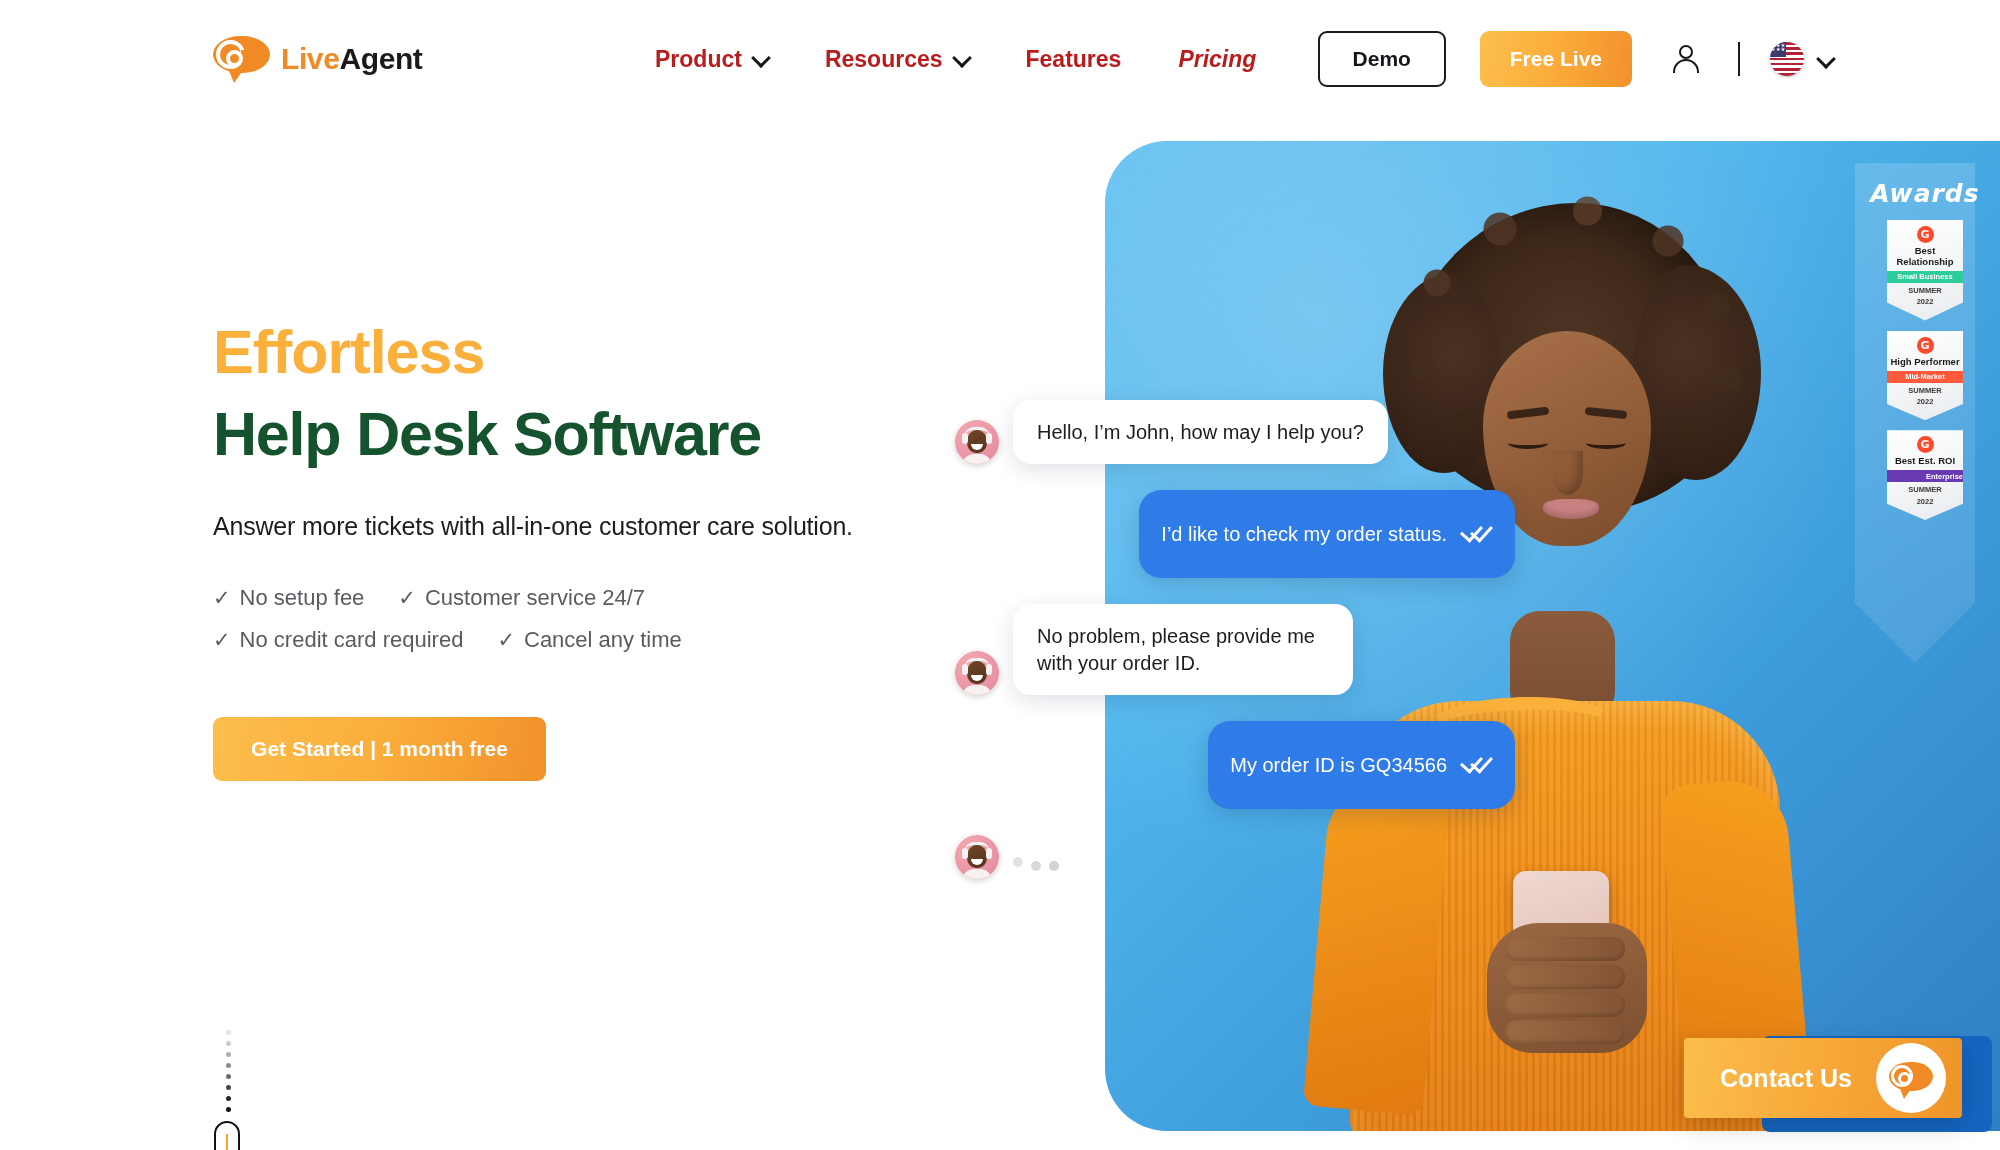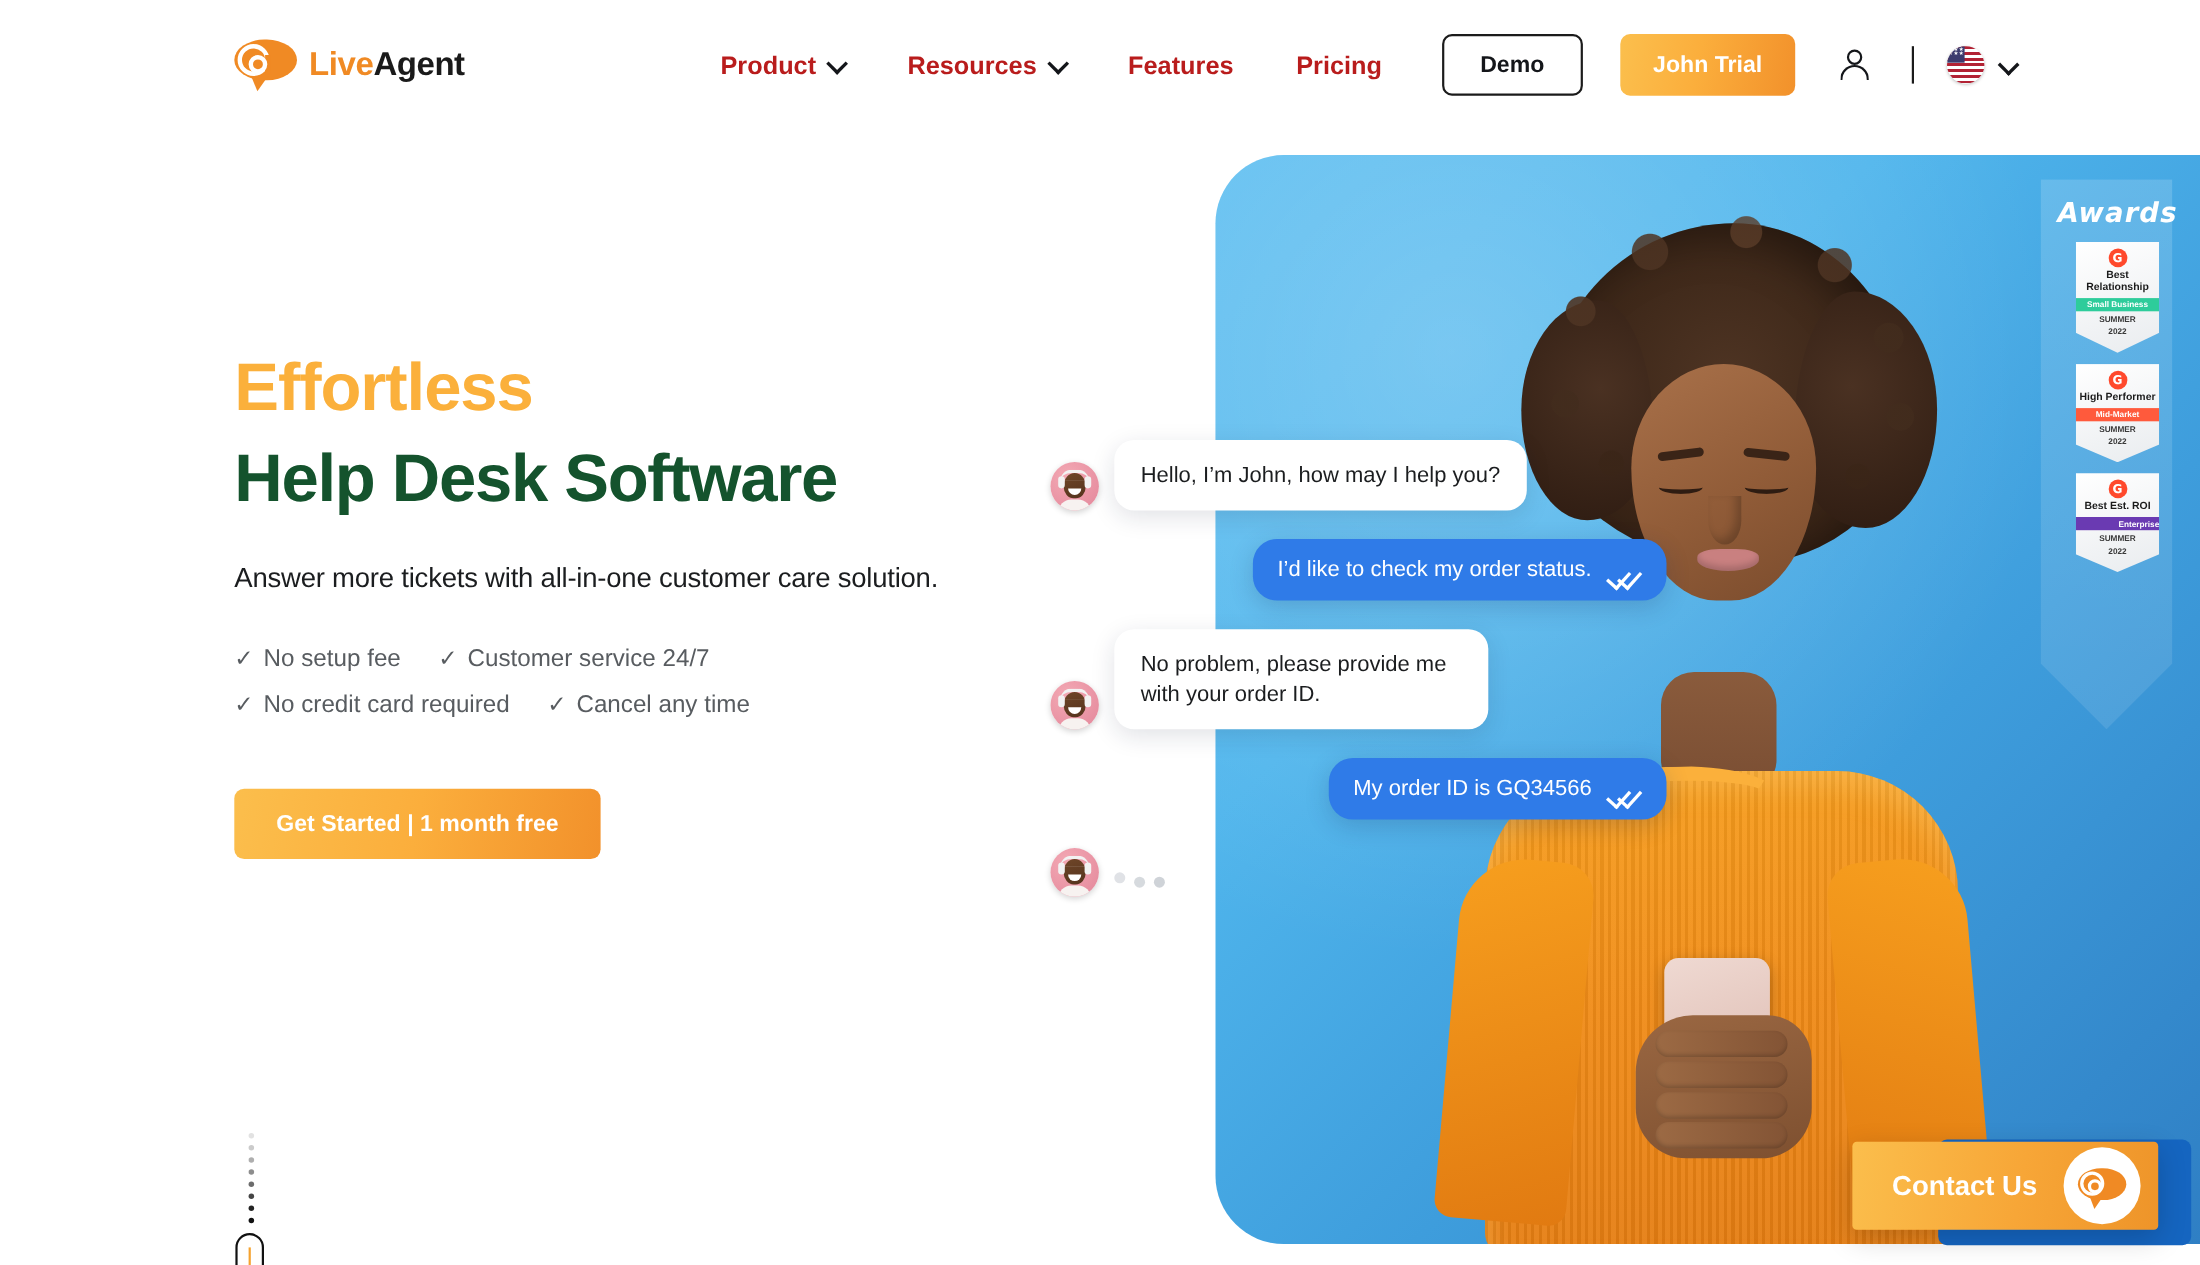--- a/index.html
+++ b/index.html
@@ -42,21 +42,21 @@
   .logo-text { font-size: 30px; font-weight: 700; letter-spacing: -0.4px; }
   .logo-text .lv { color: #F08A24; }
   .logo-text .ag { color: #1a1a1a; }
 
   .nav { position: absolute; left: 655px; top: 0; height: 118px; display: flex; align-items: center; gap: 0; }
   .nav-item {
     display: flex; align-items: center; gap: 11px;
     font-size: 23px; font-weight: 700; color: #b91c1c;
     padding: 10px 0; margin-right: 57px; cursor: pointer; white-space: nowrap;
   }
-  .nav-item:last-child { margin-right: 0; }
+  .nav-item:last-child { margin-right: 0; font-style: italic; }
   .chev {
     width: 15px; height: 15px; display: inline-block; position: relative; top: -3px;
   }
   .chev::before {
     content: ""; position: absolute; left: 1px; top: 2px;
     width: 11px; height: 11px;
     border-right: 3.4px solid #14161a; border-bottom: 3.4px solid #14161a;
     transform: rotate(45deg);
   }
 
@@ -341,23 +341,23 @@
   .avatar .av-body {
     position: absolute; left: 7px; bottom: -4px; width: 30px; height: 14px;
     background: #f7f2f0; border-radius: 12px 12px 0 0;
   }
   .bubble-in {
     background: #ffffff; border-radius: 18px; padding: 19px 24px;
     font-size: 20px; color: #1b1d1f; line-height: 1.32; max-width: 380px;
     box-shadow: 0 6px 22px rgba(20,30,60,.13);
   }
   .bubble-out {
-    background: #2F7BE8; border-radius: 22px; padding: 15px 22px;
+    background: #2F7BE8; border-radius: 22px; padding: 31px 22px;
     font-size: 20px; color: #ffffff; line-height: 1.3;
-    display: flex; align-items: flex-end; gap: 18px;
+    display: flex; align-items: flex-start; gap: 18px;
     box-shadow: 0 6px 22px rgba(20,40,90,.2);
   }
   .dblchk { width: 28px; height: 16px; position: relative; flex: 0 0 28px; }
   .dblchk::before, .dblchk::after {
     content: ""; position: absolute; top: 0; width: 10px; height: 17px;
     border-right: 3.2px solid #fff; border-bottom: 3.2px solid #fff;
     transform: rotate(42deg);
   }
   .dblchk::before { left: 0; }
   .dblchk::after { left: 10px; }
@@ -432,21 +432,21 @@
       <div class="nav-item">
         <span>Features</span>
       </div>
       <div class="nav-item">
         <span>Pricing</span>
       </div>
     </nav>
 
     <div class="hdr-right">
       <button class="btn-demo">Demo</button>
-      <button class="btn-trial">John Trial</button>
+      <button class="btn-trial">Free Live</button>
       <div class="user-icon">
         <div class="uhead"></div>
         <div class="ubody"></div>
       </div>
       <div class="hdr-divider"></div>
       <div class="flag-wrap">
         <div class="flag">
           <div class="canton">★★★★<br>★★★★</div>
         </div>
         <span class="flag-chev"></span>

